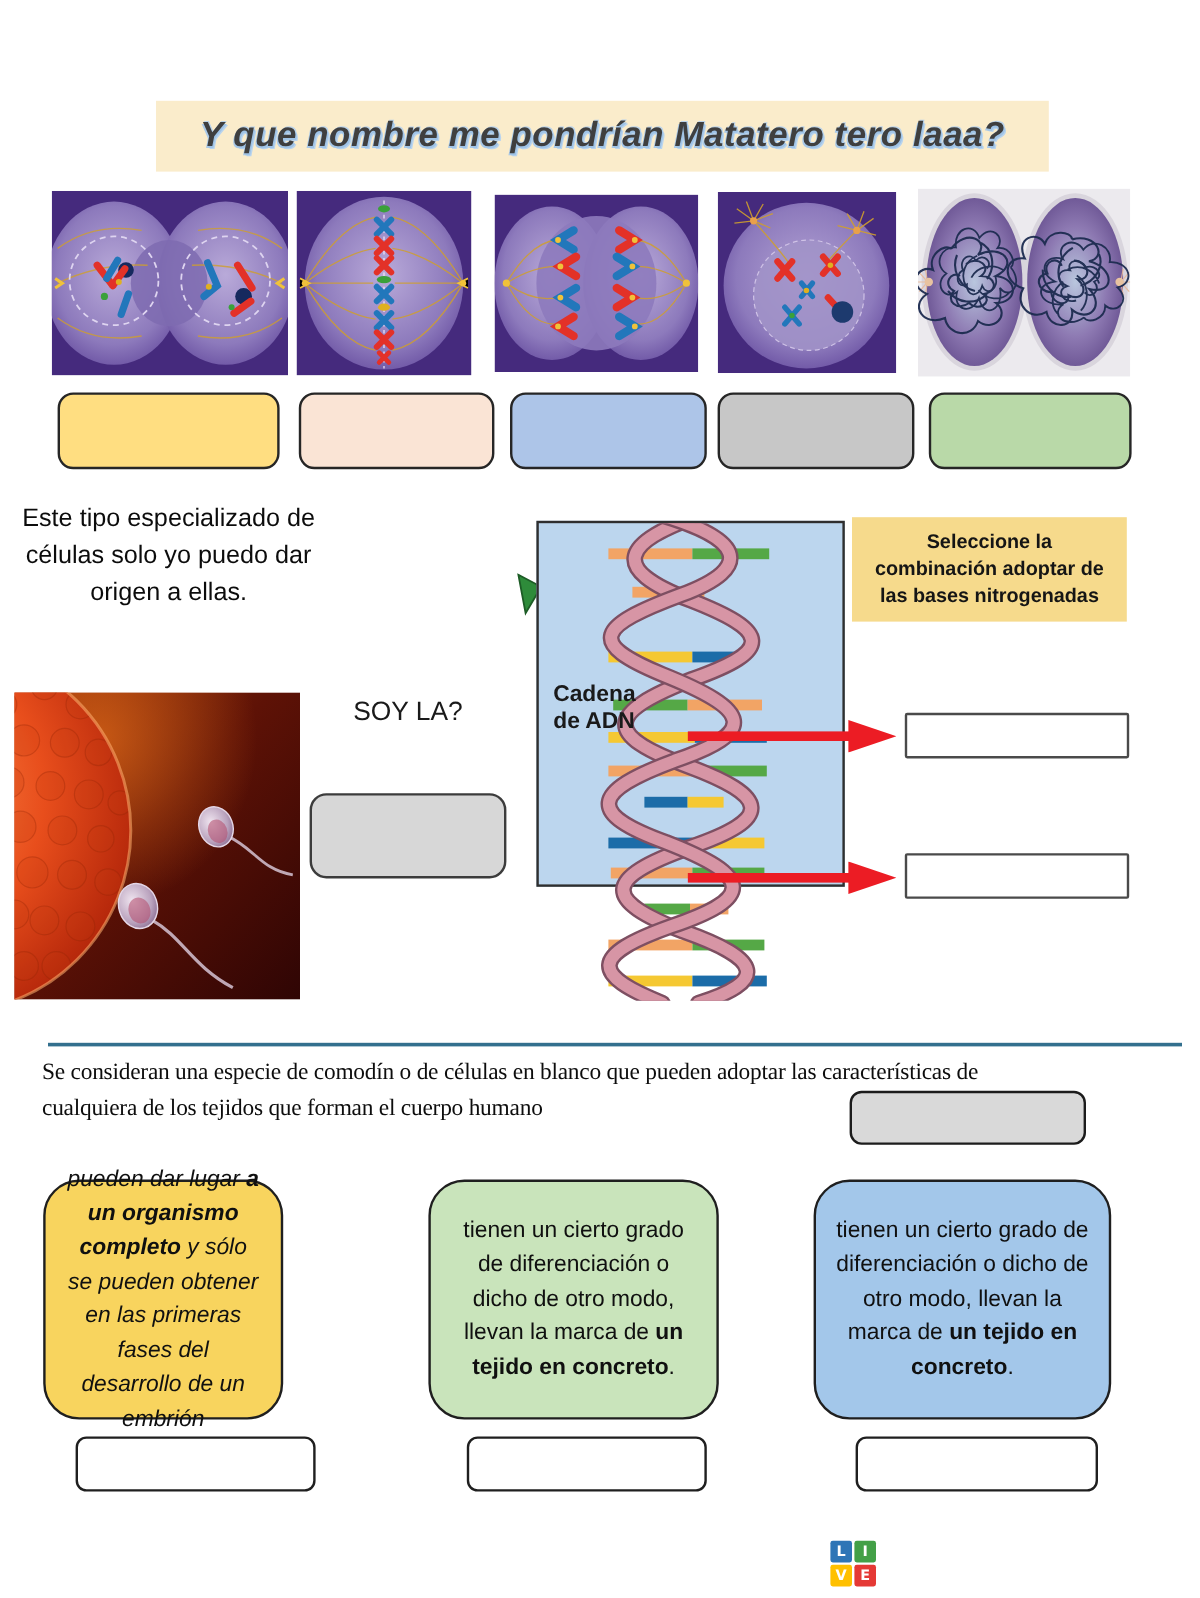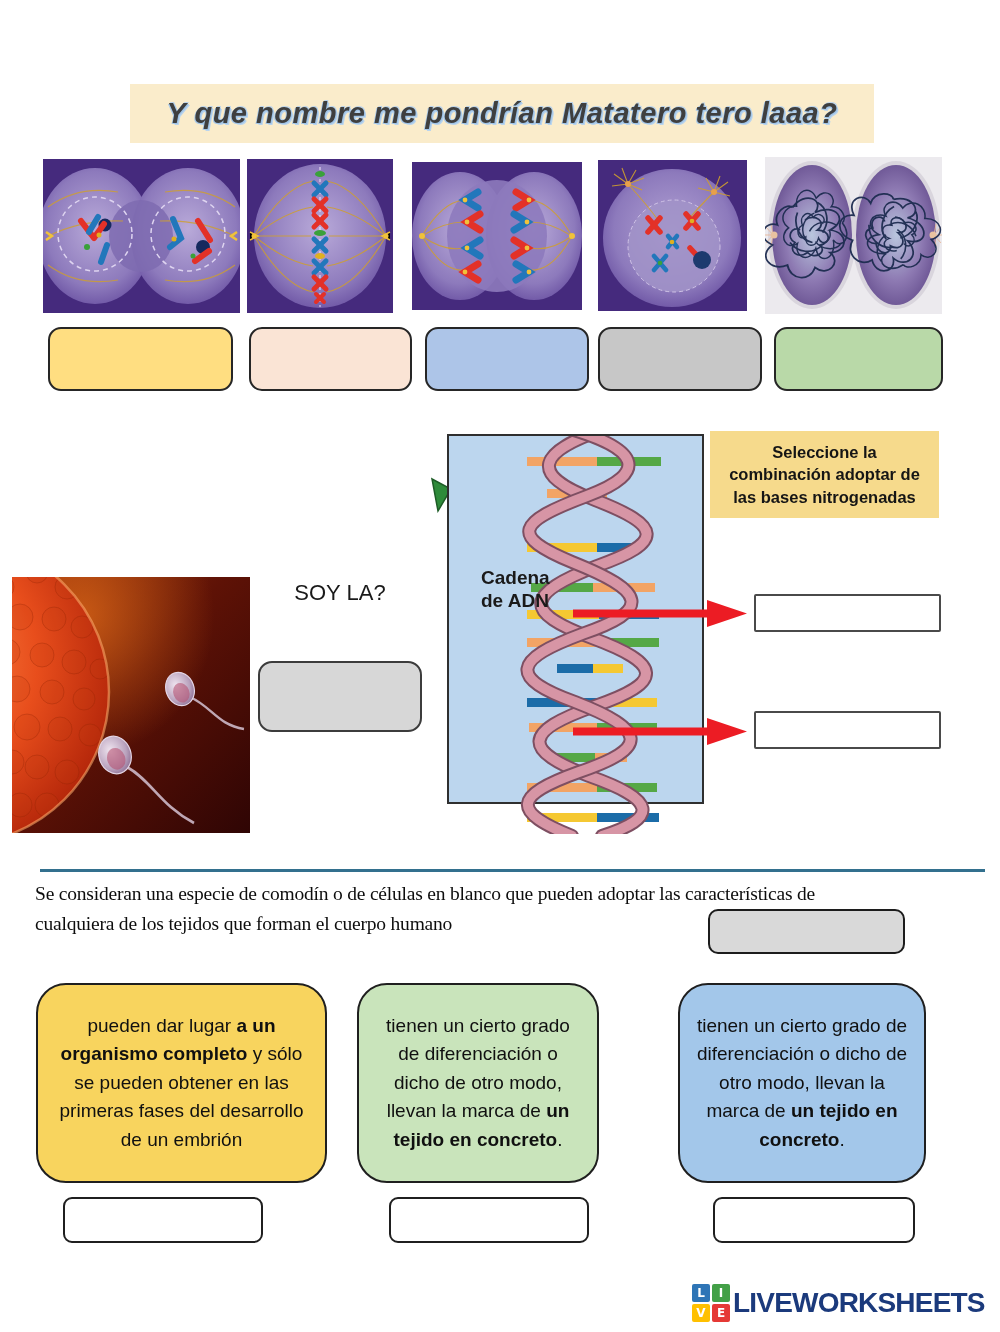--- a/index.html
+++ b/index.html
@@ -22,22 +22,22 @@
 
   .este-tipo{left:18px;top:417px;width:245px;font-size:21px;line-height:1.47;text-align:center;color:#0c0c0c;}
 
   .soy-la{left:258px;top:580px;width:164px;text-align:center;font-size:22px;color:#1a1a1a;}
 
   .gray-box-1{left:258px;top:661px;width:164px;height:71px;background:#D7D7D7;
               border:2px solid #3c3c3c;border-radius:14px;box-sizing:border-box;}
 
   .egg{left:12px;top:577px;width:238px;height:256px;}
 
-  .dna{left:447px;top:434px;width:257px;height:370px;border:2.5px solid #2f2f2f;box-sizing:border-box;
-       background:#BCD6EE;z-index:2;padding-left:20px;}
+  .dna{left:447px;top:434px;width:257px;height:305px;border:2.5px solid #2f2f2f;box-sizing:border-box;
+       background:#BCD6EE;z-index:2;}
   .green-arrow{left:430px;top:477px;z-index:1;}
 
   .instr-box{left:710px;top:431px;width:229px;height:87px;background:#F6DA8C;box-sizing:border-box;
              display:flex;align-items:center;justify-content:center;text-align:center;
              font-size:16.5px;font-weight:bold;line-height:1.35;color:#151515;padding:4px 12px;}
 
   .red-arrow{z-index:3;}
   .arrow-1{left:573px;top:600px;}
   .arrow-2{left:573px;top:718px;}
   .dna-answer{width:187px;height:38px;background:#fff;border:2px solid #4a4a4a;box-sizing:border-box;border-radius:2px;}
@@ -46,21 +46,21 @@
 
   .divider{left:40px;top:869px;width:945px;height:3px;background:#33708e;}
 
   .para{left:35px;top:879px;width:792px;font-size:19.5px;line-height:1.55;color:#0d0d0d;letter-spacing:-.2px;font-family:Liberation Serif, serif;}
   .gray-box-2{left:708px;top:909px;width:197px;height:45px;background:#D9D9D9;
               border:2.5px solid #1c1c1c;border-radius:10px;box-sizing:border-box;}
 
   .card{top:983px;height:200px;border:2.5px solid #1f1f1f;border-radius:30px;box-sizing:border-box;
         display:flex;align-items:center;justify-content:center;text-align:center;
         font-size:19px;line-height:1.5;color:#101010;padding:10px 16px;}
-  .card-yellow{left:36px;width:291px;background:#F8D45E;}
+  .card-yellow{left:36px;width:200px;background:#F8D45E;font-style:italic;}
   .card-green{left:357px;width:242px;background:#C9E4BB;}
   .card-blue{left:678px;width:248px;background:#A3C7EA;}
 
   .bottom-answer{top:1197px;height:46px;background:#fff;border:2px solid #1f1f1f;border-radius:9px;box-sizing:border-box;}
   .ba-1{left:63px;width:200px;}
   .ba-2{left:389px;width:200px;}
   .ba-3{left:713px;width:202px;}
 
   
   .logo{left:692px;top:1284px;display:flex;align-items:center;gap:3px;}
@@ -305,20 +305,21 @@
       </g>
     </svg>
   </div>
 
   <div class="abs phase-box" style="left: 48px; width: 185px; background-color: rgb(255, 222, 129);"></div>
   <div class="abs phase-box" style="left: 249px; width: 163px; background-color: rgb(250, 228, 213);"></div>
   <div class="abs phase-box" style="left: 425px; width: 164px; background-color: rgb(173, 197, 232);"></div>
   <div class="abs phase-box" style="left: 598px; width: 164px; background-color: rgb(199, 199, 199);"></div>
   <div class="abs phase-box" style="left: 774px; width: 169px; background-color: rgb(185, 217, 168);"></div>
 
+  <div class="abs este-tipo">Este tipo especializado de células solo yo puedo dar origen a ellas.</div>
 
   <div class="abs egg">
     <svg width="238" height="256" viewBox="0 0 238 256">
       <defs>
         <linearGradient id="ebg" x1="0%" y1="0%" x2="100%" y2="100%">
           <stop offset="0%" stop-color="#96300a"></stop>
             <stop offset="45%" stop-color="#5e1206"></stop>
             <stop offset="100%" stop-color="#2f0504"></stop>
         </linearGradient>
         <radialGradient id="eglow" cx="30%" cy="15%" r="55%">
@@ -472,16 +473,15 @@
   <div class="abs bottom-answer ba-2"></div>
   <div class="abs bottom-answer ba-3"></div>
 
   <div class="abs logo">
     <div class="logo-grid">
       <span style="background-color: rgb(46, 117, 182);">L</span>
       <span style="background-color: rgb(67, 160, 71);">I</span>
       <span style="background-color: rgb(255, 192, 0);">V</span>
       <span style="background-color: rgb(229, 57, 53);">E</span>
     </div>
-    <div class="logo-text" style="color: rgb(27, 58, 124);">LIVEWORKSHEETS</div>
   </div>
 
 </div>
 
 </body></html>

